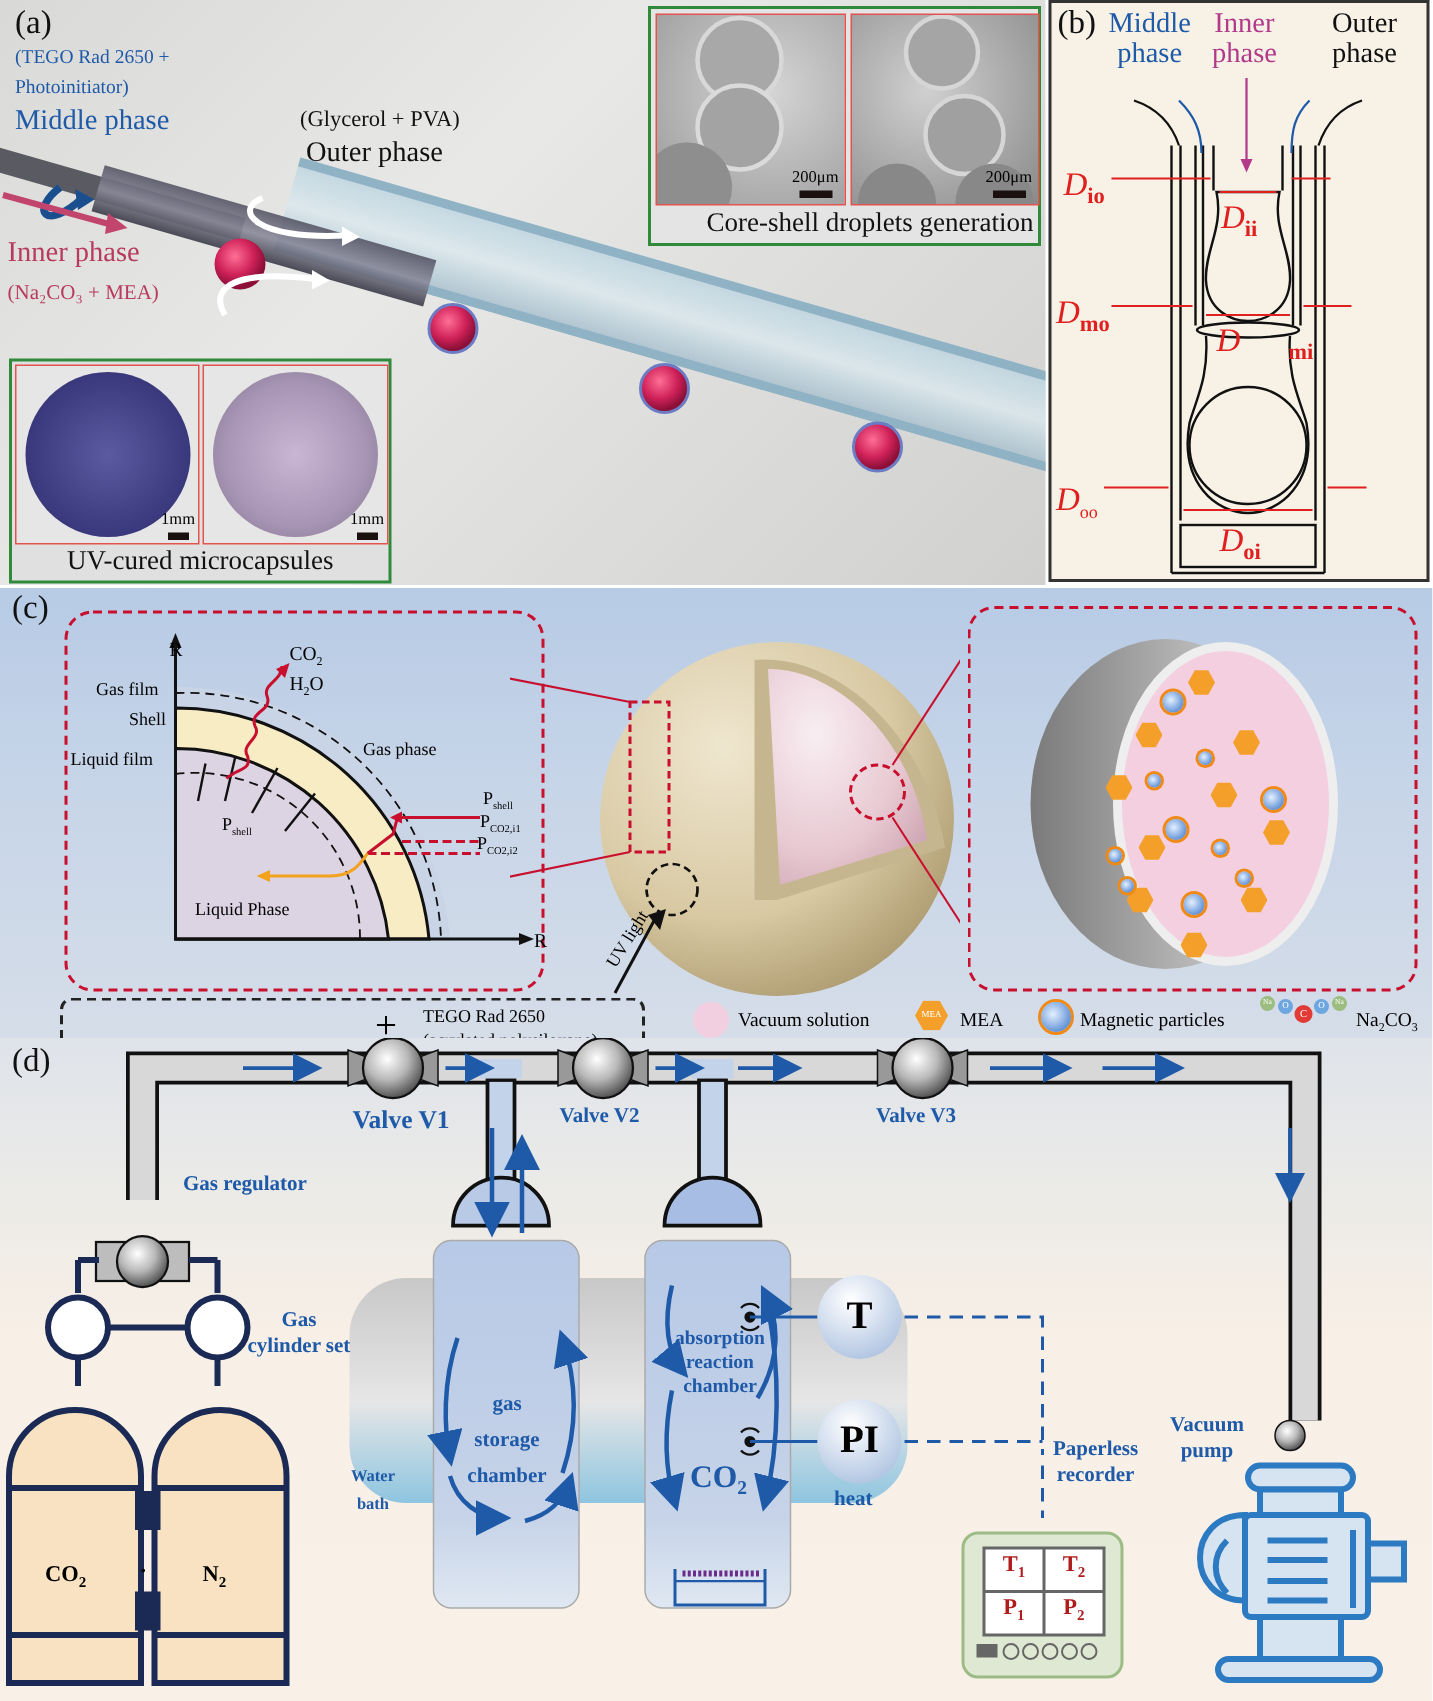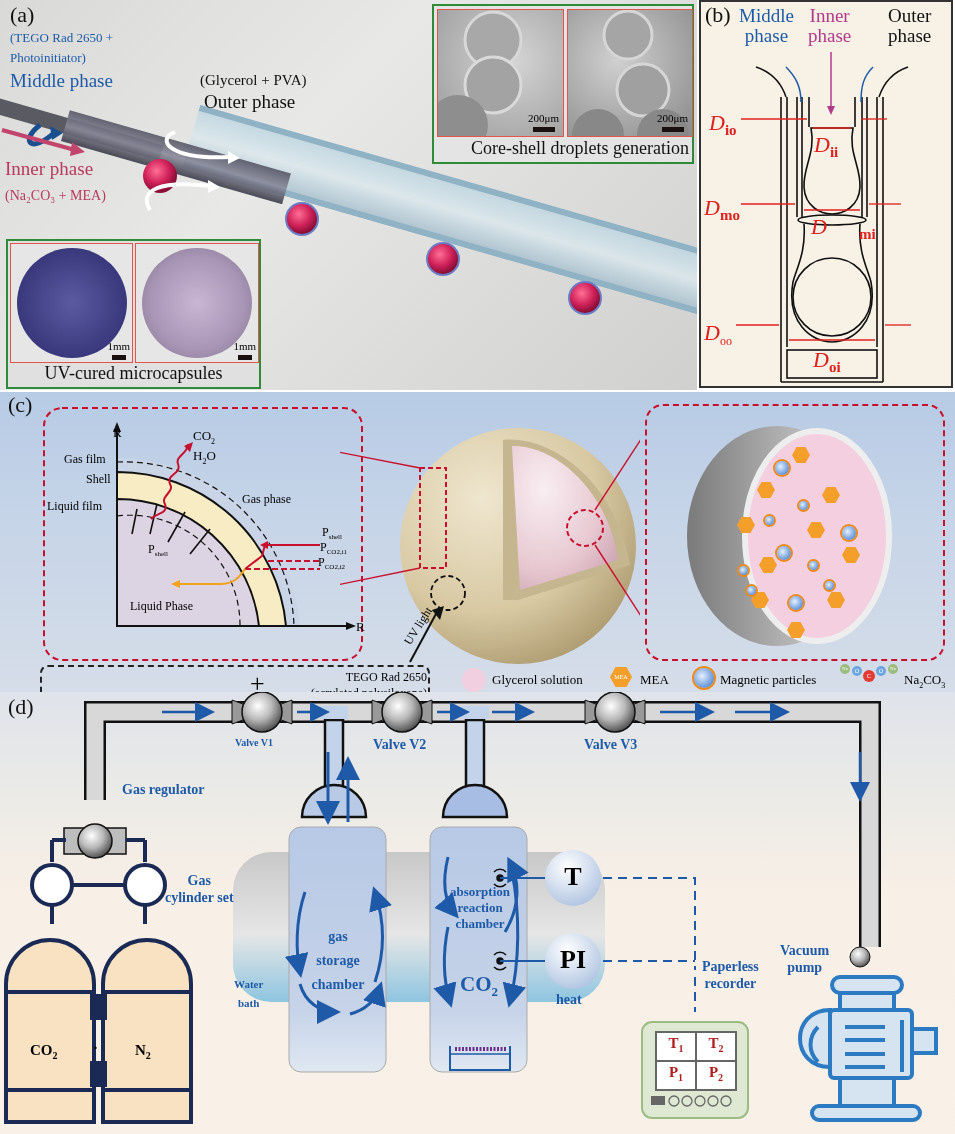--- a/index.html
+++ b/index.html
@@ -289,29 +289,29 @@
         <div class="abs" style="left: 178px; top: 175px; width: 9px; height: 9px; border-radius: 50%; background: radial-gradient(circle at 40% 40%, rgb(228, 240, 255), rgb(47, 110, 199)); box-shadow: rgb(240, 138, 22) 0px 0px 0px 2px;"></div>
         <div class="abs" style="left: 142px; top: 190px; width: 14px; height: 14px; border-radius: 50%; background: radial-gradient(circle at 40% 40%, rgb(228, 240, 255), rgb(47, 110, 199)); box-shadow: rgb(240, 138, 22) 0px 0px 0px 2px;"></div>
         <div class="abs" style="left: 92px; top: 160px; width: 9px; height: 9px; border-radius: 50%; background: radial-gradient(circle at 40% 40%, rgb(228, 240, 255), rgb(47, 110, 199)); box-shadow: rgb(240, 138, 22) 0px 0px 0px 2px;"></div>
         <div class="abs" style="left: 100px; top: 180px; width: 9px; height: 9px; border-radius: 50%; background: radial-gradient(circle at 40% 40%, rgb(228, 240, 255), rgb(47, 110, 199)); box-shadow: rgb(240, 138, 22) 0px 0px 0px 2px;"></div>
         <div class="abs" style="left: 195px; top: 120px; width: 14px; height: 14px; border-radius: 50%; background: radial-gradient(circle at 40% 40%, rgb(228, 240, 255), rgb(47, 110, 199)); box-shadow: rgb(240, 138, 22) 0px 0px 0px 2px;"></div>
       </div>
   </div>
 
   <div class="abs" style="left:40px;top:273px;width:390px;height:40px;border:2px dashed #222;border-radius:8px;box-sizing:border-box;font-size:12px;">
     <div class="abs" style="left:208px;top:2px;font-size:26px;">+</div>
-    <div class="abs" style="left:240px;top:2px;width:145px;text-align:right;line-height:16px;">
+    <div class="abs" style="left:240px;top:2px;width:145px;text-align:left;line-height:16px;">
       <div>TEGO Rad 2650</div>
       <div>(acrylated polysiloxane)</div>
     </div>
   </div>
 
   <div class="abs" style="left:462px;top:280px;width:490px;height:24px;font-size:13px;">
     <div class="abs" style="left:0;top:-4px;width:24px;height:24px;border-radius:50%;background:#f2cfe0;"></div>
-    <div class="abs" style="left:30px;top:0;">Glycerol solution</div>
+    <div class="abs" style="left:30px;top:0;">Vacuum solution</div>
     <div class="abs" style="left:148px;top:-6px;width:22px;height:22px;background:#f59f2b;clip-path:polygon(25% 5%,75% 5%,100% 50%,75% 95%,25% 95%,0 50%);color:#fff;font-size:6px;text-align:center;line-height:22px;">MEA</div>
     <div class="abs" style="left:178px;top:0;">MEA</div>
     <div class="abs" style="left:232px;top:-4px;width:20px;height:20px;border-radius:50%;background:radial-gradient(circle at 40% 40%,#e4f0ff,#2f6ec7);box-shadow:0 0 0 2px #f08a16;"></div>
     <div class="abs" style="left:258px;top:0;">Magnetic particles</div>
     <div class="abs" style="left:378px;top:-10px;width:62px;height:26px;">
       <div class="abs" style="left:0;top:2px;width:10px;height:10px;border-radius:50%;background:#9bbd7f;font-size:5px;text-align:center;line-height:10px;color:#fff;">Na</div>
       <div class="abs" style="left:12px;top:4px;width:10px;height:10px;border-radius:50%;background:#6ea6e0;font-size:6px;text-align:center;line-height:10px;color:#fff;">O</div>
       <div class="abs" style="left:23px;top:8px;width:12px;height:12px;border-radius:50%;background:#e23b35;font-size:7px;text-align:center;line-height:12px;color:#fff;">C</div>
       <div class="abs" style="left:36px;top:4px;width:10px;height:10px;border-radius:50%;background:#6ea6e0;font-size:6px;text-align:center;line-height:10px;color:#fff;">O</div>
       <div class="abs" style="left:48px;top:2px;width:10px;height:10px;border-radius:50%;background:#9bbd7f;font-size:5px;text-align:center;line-height:10px;color:#fff;">Na</div>
@@ -479,21 +479,21 @@
           <line x1="845" y1="348" x2="885" y2="348"></line>
           <line x1="845" y1="362" x2="885" y2="362"></line>
           <line x1="845" y1="375" x2="885" y2="375"></line>
           <line x1="902" y1="328" x2="902" y2="380"></line>
           <path d="M818,335 C808,345 808,360 818,370"></path>
         </g>
     </g>
     <circle cx="860" cy="265" r="10" fill="url(#valveG)" stroke="#111"></circle>
   </svg>
 
-  <div class="abs blue-lbl" style="left:235px;top:45px;font-size:10px;">Valve V1</div>
+  <div class="abs blue-lbl" style="left:235px;top:45px;font-size:17px;">Valve V1</div>
   <div class="abs blue-lbl" style="left:373px;top:45px;font-size:14px;">Valve V2</div>
   <div class="abs blue-lbl" style="left:584px;top:45px;font-size:14px;">Valve V3</div>
   <div class="abs blue-lbl" style="left:122px;top:90px;font-size:14px;">Gas regulator</div>
   <div class="abs blue-lbl" style="left:165px;top:180px;font-size:14px;text-align:center;line-height:17px;">
     <div>Gas</div>
       <div>cylinder set</div>
   </div>
   <div class="abs serif" style="left:30px;top:350px;font-size:15px;font-weight:bold;"><span>CO</span><sub style="font-size:10px;">2</sub></div>
   <div class="abs serif" style="left:93px;top:348px;font-size:15px;font-weight:bold;">·</div>
   <div class="abs serif" style="left:135px;top:350px;font-size:15px;font-weight:bold;"><span>N</span><sub style="font-size:10px;">2</sub></div>

